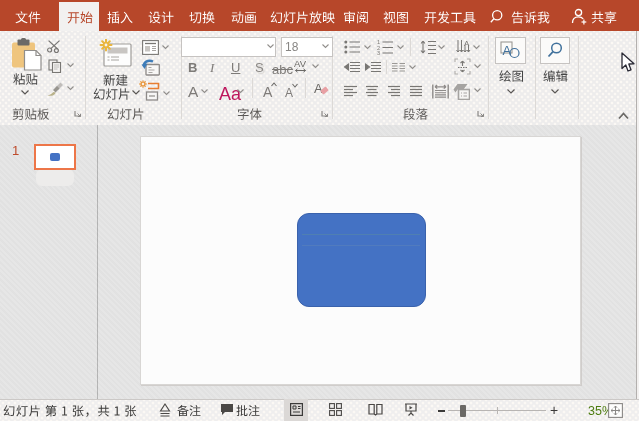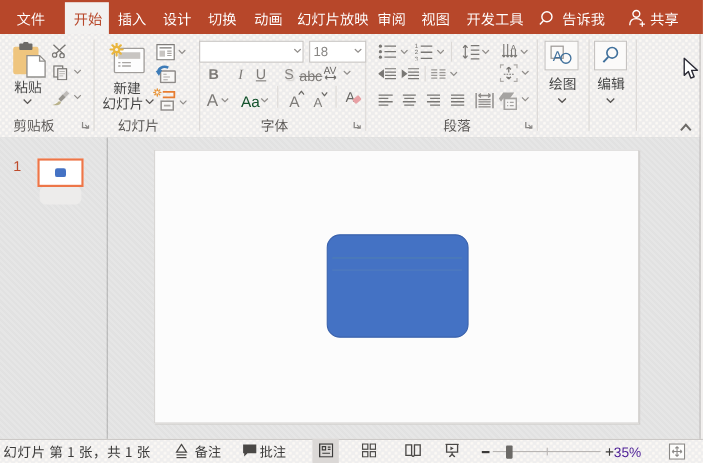--- a/index.html
+++ b/index.html
@@ -1,15 +1,15 @@
 <!DOCTYPE html>
 <html><head><meta charset="utf-8"><style>
 html,body{margin:0;padding:0;}
 body{font-family:"Liberation Sans",sans-serif;width:639px;height:421px;overflow:hidden;}
-#app{position:relative;width:639px;height:421px;background:#EDECEC;overflow:hidden;text-align:right;}
+#app{position:relative;width:639px;height:421px;background:#EDECEC;overflow:hidden;}
 .abs{position:absolute;}
 </style></head><body>
 <div id="app">
 
 <div class="abs" style="left:0;top:0;width:639px;height:31px;background:#B7472A"></div>
 <div class="abs" style="left:59px;top:2px;width:40px;height:29px;background:#F2F1F0"></div>
 <svg style="position:absolute;left:14.0px;top:8.7px;overflow:visible" width="28" height="20">
       <g transform="translate(1,13.3)">
         <path fill="#fff" d="M5.5 -10.7C5.9 -10.1 6.3 -9.2 6.5 -8.7L7.5 -9.0C7.4 -9.5 6.9 -10.4 6.5 -11.0ZM0.7 -8.6V-7.7H2.7C3.4 -5.7 4.5 -4.0 5.8 -2.6C4.4 -1.4 2.6 -0.5 0.5 0.1C0.7 0.3 1.0 0.8 1.1 1.0C3.2 0.3 5.1 -0.6 6.5 -1.9C8.0 -0.6 9.8 0.4 11.9 0.9C12.1 0.7 12.3 0.3 12.6 0.1C10.5 -0.5 8.7 -1.4 7.3 -2.6C8.6 -4.0 9.6 -5.6 10.3 -7.7H12.4V-8.6ZM6.6 -3.3C5.3 -4.5 4.4 -6.0 3.7 -7.7H9.2C8.6 -5.9 7.7 -4.5 6.6 -3.3Z M17.1 -4.4V-3.5H20.9V1.0H21.8V-3.5H25.4V-4.4H21.8V-7.3H24.8V-8.3H21.8V-10.8H20.9V-8.3H19.1C19.3 -8.8 19.4 -9.5 19.6 -10.1L18.6 -10.3C18.3 -8.6 17.8 -6.9 17.0 -5.8C17.3 -5.7 17.7 -5.5 17.8 -5.3C18.2 -5.9 18.5 -6.6 18.8 -7.3H20.9V-4.4ZM16.5 -10.9C15.8 -8.9 14.6 -7.0 13.4 -5.7C13.6 -5.5 13.9 -5.0 14.0 -4.7C14.4 -5.2 14.8 -5.7 15.2 -6.2V1.0H16.1V-7.8C16.6 -8.7 17.0 -9.6 17.4 -10.6Z"></path>
       </g>
@@ -225,21 +225,21 @@
 <text x="0" y="8" font-family="Liberation Sans" font-size="9.5" fill="#6B6966">AV</text>
 <path d="M1.5 11.5 h10 M1.5 11.5 l2 -1.6 M1.5 11.5 l2 1.6 M11.5 11.5 l-2 -1.6 M11.5 11.5 l-2 1.6" stroke="#6B6966" stroke-width="1" fill="none"></path>
     </svg>
 <svg class="abs" style="left:312px;top:64px" width="7" height="5" viewBox="0 0 7 5">
       <path d="M0.5 0.5 L3.5 3.5 L6.5 0.5" fill="none" stroke="#928F8C" stroke-width="1.1"></path>
     </svg>
 <div class="abs" style="left:188px;top:83px;font-size:15.5px;color:#7E7B78">A</div>
 <svg class="abs" style="left:201px;top:89px" width="7" height="5" viewBox="0 0 7 5">
       <path d="M0.5 0.5 L3.5 3.5 L6.5 0.5" fill="none" stroke="#928F8C" stroke-width="1.1"></path>
     </svg>
-<div class="abs" style="left:219px;top:84px;font-size:14px;color:#14532d">Aa</div>
+<div class="abs" style="left:219px;top:84px;font-size:18px;color:#be185d">Aa</div>
 <svg class="abs" style="left:237px;top:89px" width="7" height="5" viewBox="0 0 7 5">
       <path d="M0.5 0.5 L3.5 3.5 L6.5 0.5" fill="none" stroke="#928F8C" stroke-width="1.1"></path>
     </svg>
 <div class="abs" style="left:252px;top:78px;width:1px;height:20px;background:#DCD9D6"></div>
 <div class="abs" style="left:263px;top:84px;font-size:14px;color:#7E7B78">A</div>
 <svg class="abs" style="left:271px;top:82px" width="6" height="5" viewBox="0 0 6 5">
       <path d="M0.5 4 L3 1 L5.5 4" fill="none" stroke="#6B6966" stroke-width="1.1"></path>
     </svg>
 <div class="abs" style="left:285px;top:86px;font-size:12px;color:#7E7B78">A</div>
 <svg class="abs" style="left:292px;top:83px" width="6" height="5" viewBox="0 0 6 5">
@@ -424,20 +424,20 @@
     </svg>
 <svg class="abs" style="left:404px;top:403px" width="14" height="13" viewBox="0 0 14 13">
 <path d="M1 1 H13 M2 1 V8 H12 V1 M7 8 V11 M4.5 12.5 L7 10 L9.5 12.5" fill="none" stroke="#4A4846" stroke-width="1.2"></path>
 <path d="M5.5 3 L8.5 4.7 L5.5 6.4 Z" fill="#4A4846"></path>
     </svg>
 <div class="abs" style="left:438px;top:410px;width:7px;height:2px;background:#3B3A39"></div>
 <div class="abs" style="left:448px;top:410px;width:98px;height:1px;background:#B8B5B3"></div>
 <div class="abs" style="left:497px;top:407px;width:1px;height:7px;background:#B8B5B3"></div>
 <div class="abs" style="left:460px;top:405px;width:6px;height:12px;background:#6B6966;border-radius:1px"></div>
 <div class="abs" style="left:550px;top:402px;font-size:14px;color:#3B3A39">+</div>
-<div class="abs" style="left:558px;top:404px;font-size:12.5px;color:#4c1d95">35%</div>
+<div class="abs" style="left:588px;top:404px;font-size:12.5px;color:#4d7c0f">35%</div>
 <svg class="abs" style="left:608px;top:403px" width="15" height="15" viewBox="0 0 15 15">
 <rect x="0.6" y="0.6" width="13.8" height="13.8" fill="#FDFDFC" stroke="#8A8886" stroke-width="1.1"></rect>
 <path d="M7.5 3 V12 M3 7.5 H12 M7.5 3 l-1.5 1.7 M7.5 3 l1.5 1.7 M7.5 12 l-1.5 -1.7 M7.5 12 l1.5 -1.7 M3 7.5 l1.7 -1.5 M3 7.5 l1.7 1.5 M12 7.5 l-1.7 -1.5 M12 7.5 l-1.7 1.5" stroke="#8A8886" stroke-width="1" fill="none"></path>
     </svg>
 <svg class="abs" style="left:621px;top:52px" width="16" height="22" viewBox="0 0 16 22">
 <path d="M1 1 L1 16.5 L4.8 13 L7 19 L10 17.8 L7.8 12 L13 11.8 Z" fill="#fff" stroke="#2A2A35" stroke-width="1.3" stroke-linejoin="round"></path>
     </svg>
 </div>
 </body></html>

